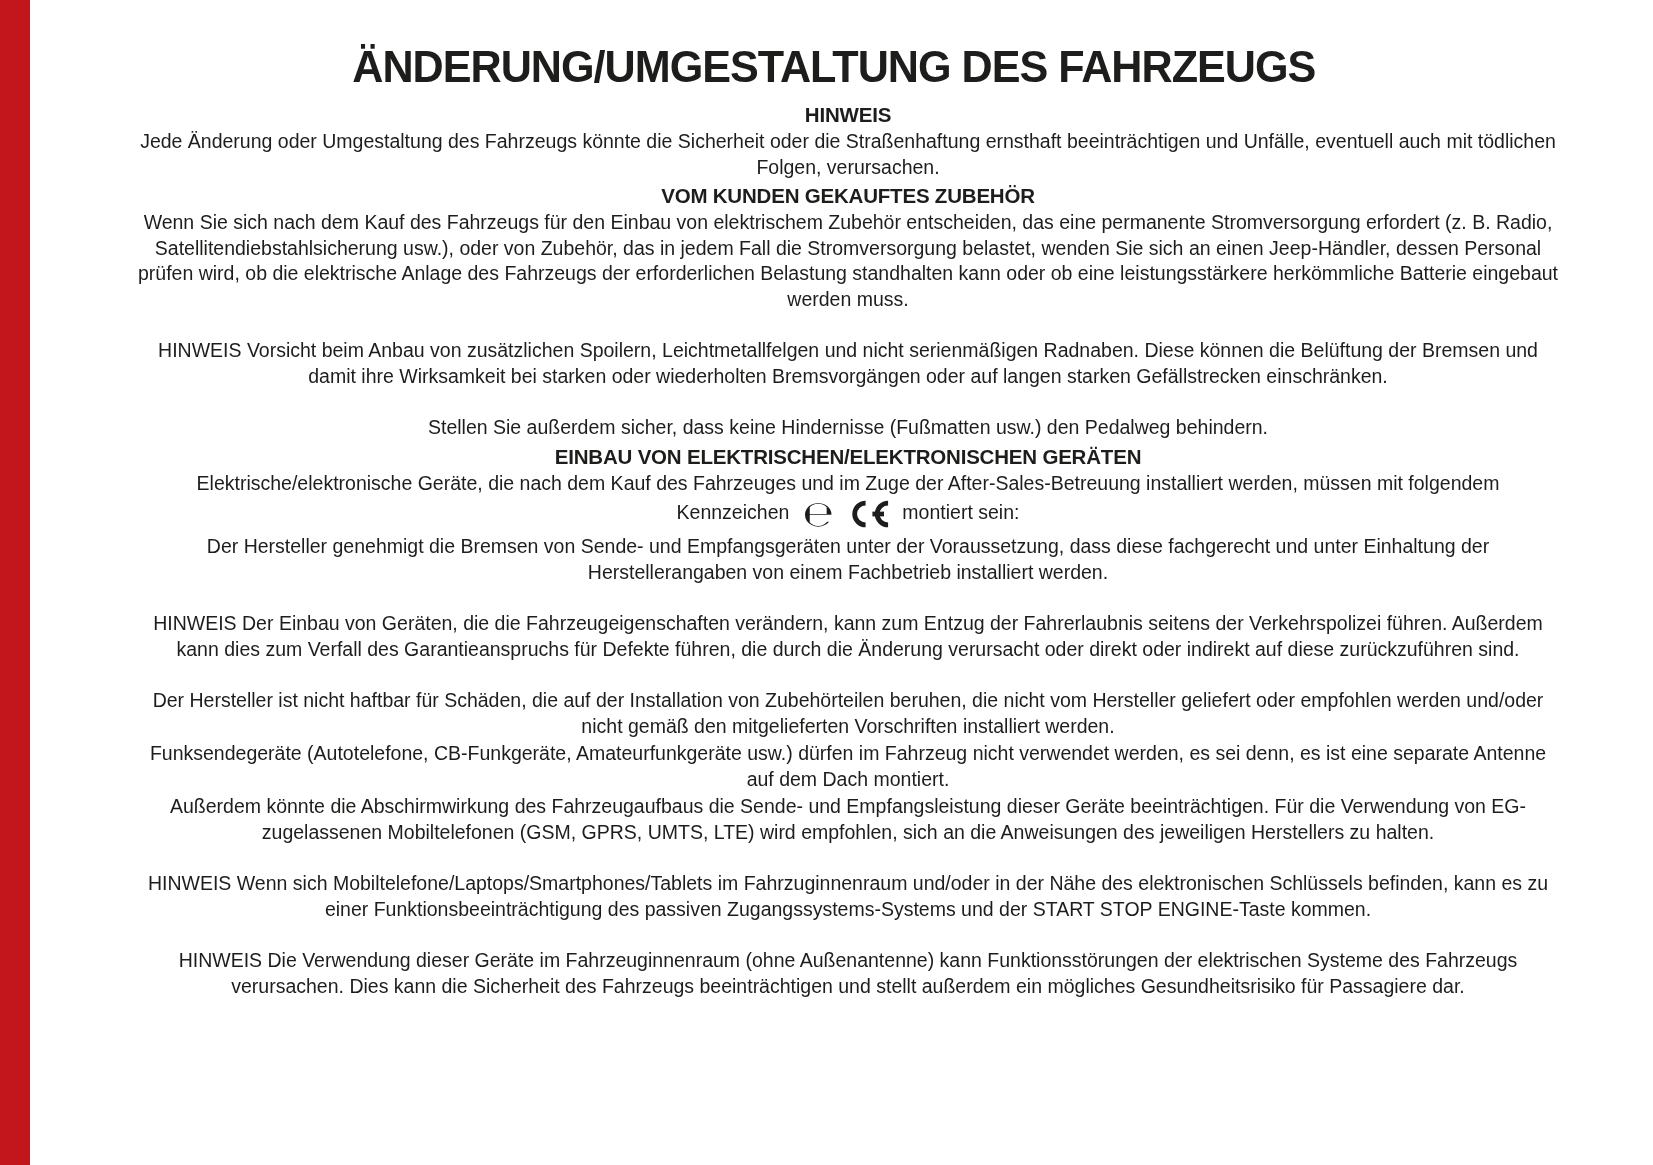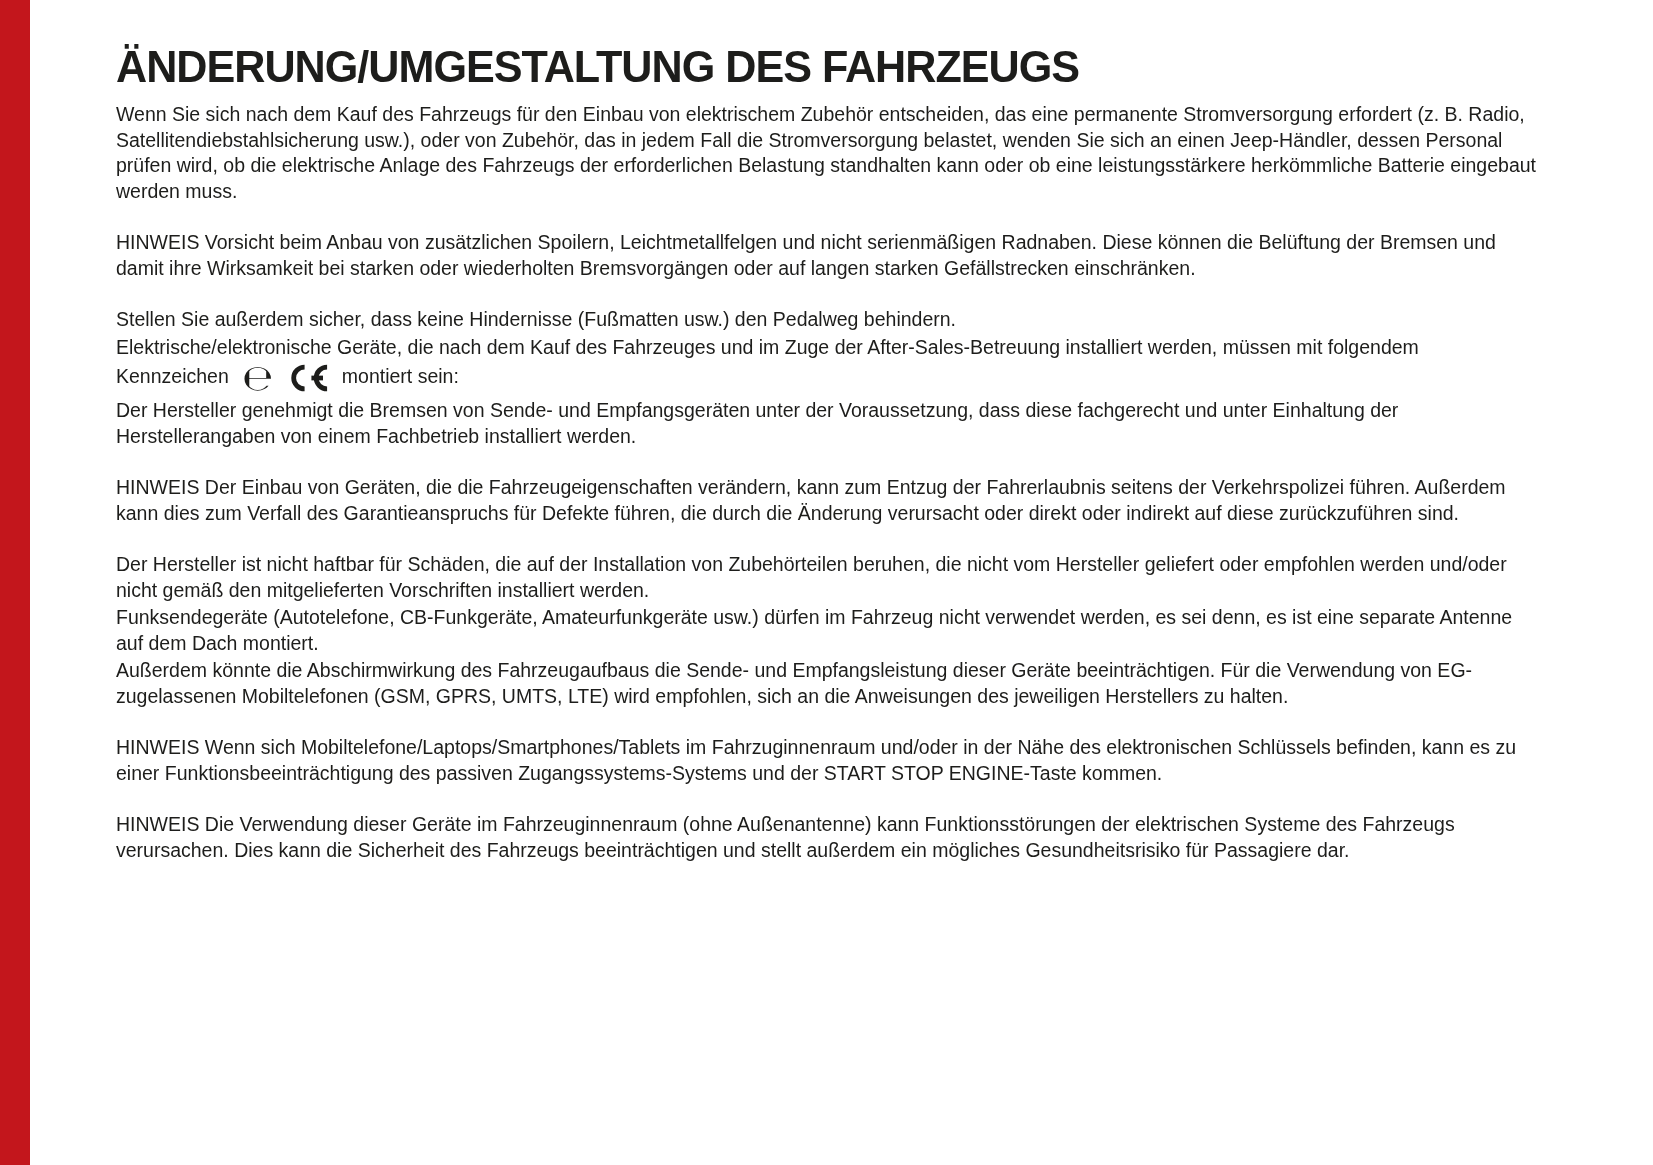--- a/index.html
+++ b/index.html
@@ -16,22 +16,23 @@
     overflow:hidden;
     position:relative;
   }
   .red-bar{
     position:absolute;left:0;top:0;bottom:0;
     width:30px;
     background:var(--accent-red);
   }
   .content{
     position:absolute;
-    left:116px;top:44px;
+    left:138px;top:44px;
     width:1420px;
+    text-align:center;
   }
   h1{
     margin:0 0 12px 0;
     font-size:44px;
     line-height:46px;
     font-weight:bold;
     letter-spacing:-1px;
     transform-origin:left center;
     transform:scaleX(0.98);
     white-space:nowrap;
@@ -69,28 +70,34 @@
 </head>
 <body>
 
 <div class="page">
   <div class="red-bar"></div>
 
   <div class="content">
 
     <h1>ÄNDERUNG/UMGESTALTUNG DES FAHRZEUGS</h1>
 
+    <section>
+      <h2>HINWEIS</h2>
+      <p>Jede Änderung oder Umgestaltung des Fahrzeugs könnte die Sicherheit oder die Straßenhaftung ernsthaft beeinträchtigen und Unfälle, eventuell auch mit tödlichen Folgen, verursachen.</p>
+    </section>
 
     <section>
+      <h2>VOM KUNDEN GEKAUFTES ZUBEHÖR</h2>
       <p>Wenn Sie sich nach dem Kauf des Fahrzeugs für den Einbau von elektrischem Zubehör entscheiden, das eine permanente Stromversorgung erfordert (z. B. Radio, Satellitendiebstahlsicherung usw.), oder von Zubehör, das in jedem Fall die Stromversorgung belastet, wenden Sie sich an einen Jeep-Händler, dessen Personal prüfen wird, ob die elektrische Anlage des Fahrzeugs der erforderlichen Belastung standhalten kann oder ob eine leistungsstärkere herkömmliche Batterie eingebaut werden muss.</p>
       <p class="gap">HINWEIS Vorsicht beim Anbau von zusätzlichen Spoilern, Leichtmetallfelgen und nicht serienmäßigen Radnaben. Diese können die Belüftung der Bremsen und damit ihre Wirksamkeit bei starken oder wiederholten Bremsvorgängen oder auf langen starken Gefällstrecken einschränken.</p>
       <p class="gap">Stellen Sie außerdem sicher, dass keine Hindernisse (Fußmatten usw.) den Pedalweg behindern.</p>
     </section>
 
     <section>
+      <h2>EINBAU VON ELEKTRISCHEN/ELEKTRONISCHEN GERÄTEN</h2>
       <p class="with-marks">
         <span>Elektrische/elektronische Geräte, die nach dem Kauf des Fahrzeuges und im Zuge der After-Sales-Betreuung installiert werden, müssen mit folgendem Kennzeichen</span>
         <span class="e-mark">℮</span>
         <span class="mark ce-mark">
           <svg width="44" height="30" viewBox="0 0 64 44" aria-hidden="true">
             <path d="M 27 6 A 16 16 0 1 0 27 38" fill="none" stroke="#1d1d1b" stroke-width="7"></path>
             <path d="M 60 6 A 16 16 0 1 0 60 38" fill="none" stroke="#1d1d1b" stroke-width="7"></path>
             <line x1="37" y1="22" x2="54" y2="22" stroke="#1d1d1b" stroke-width="7"></line>
           </svg>
         </span>

